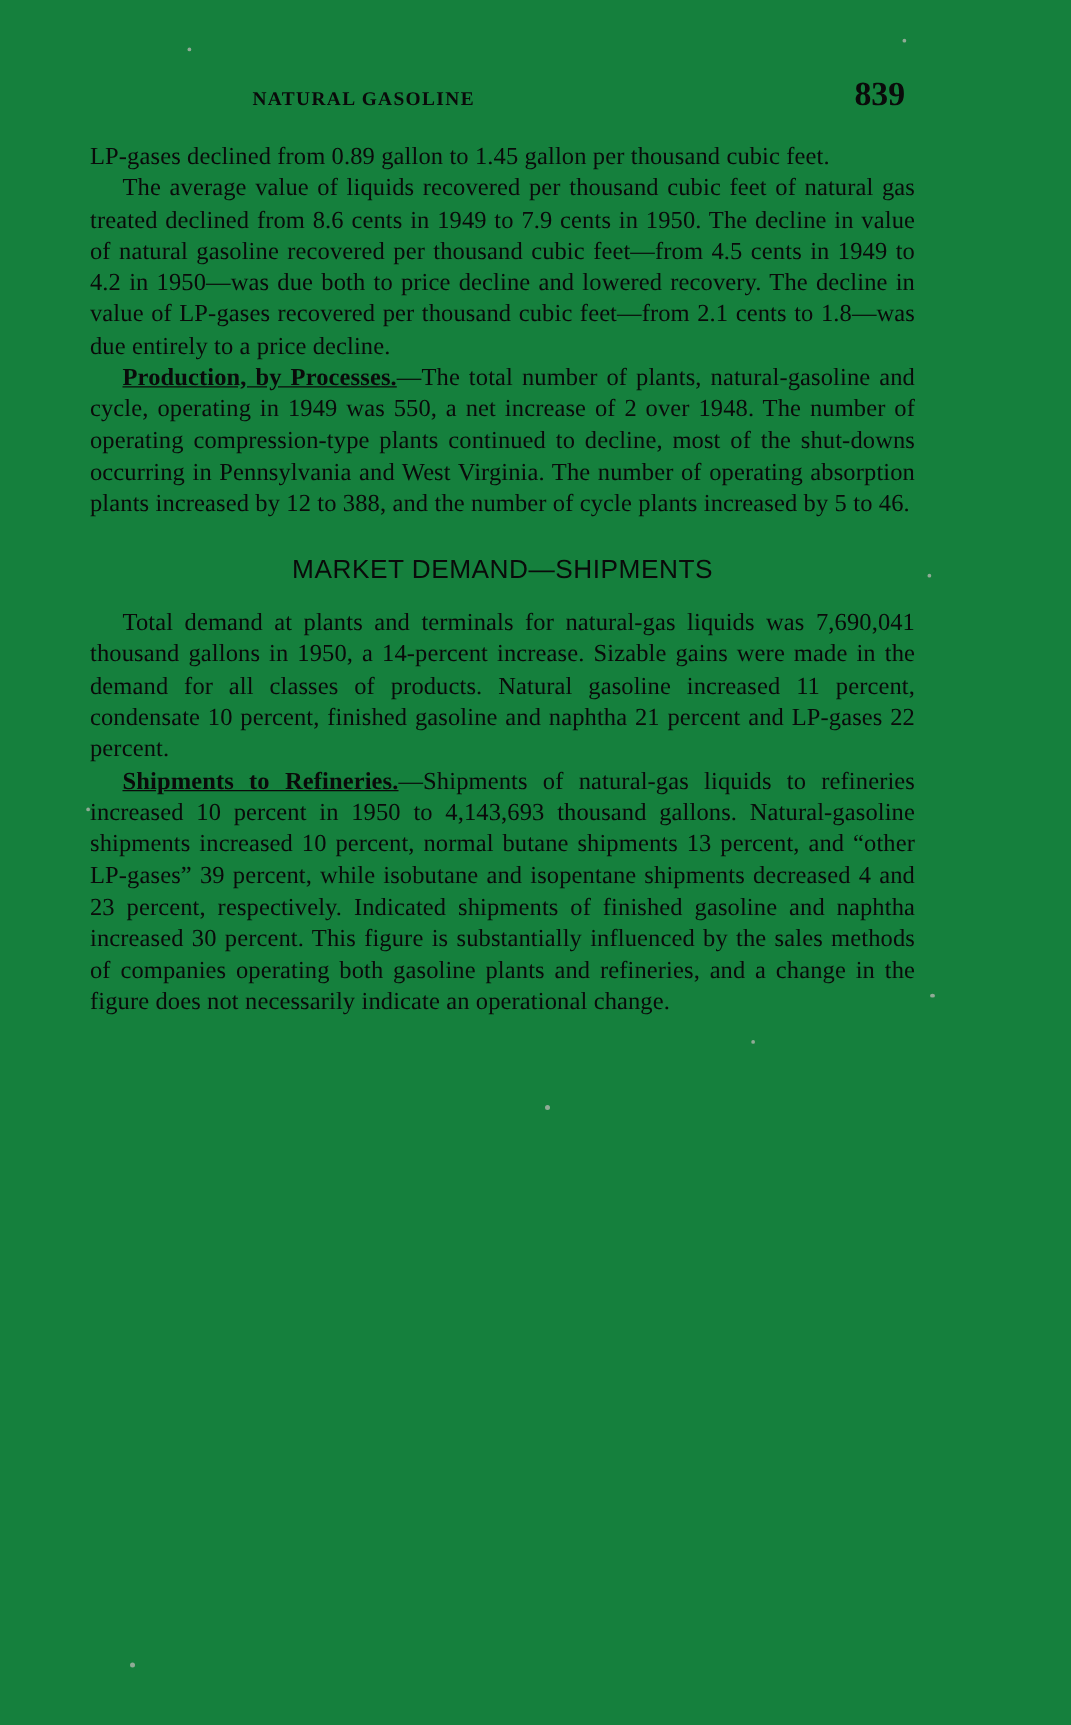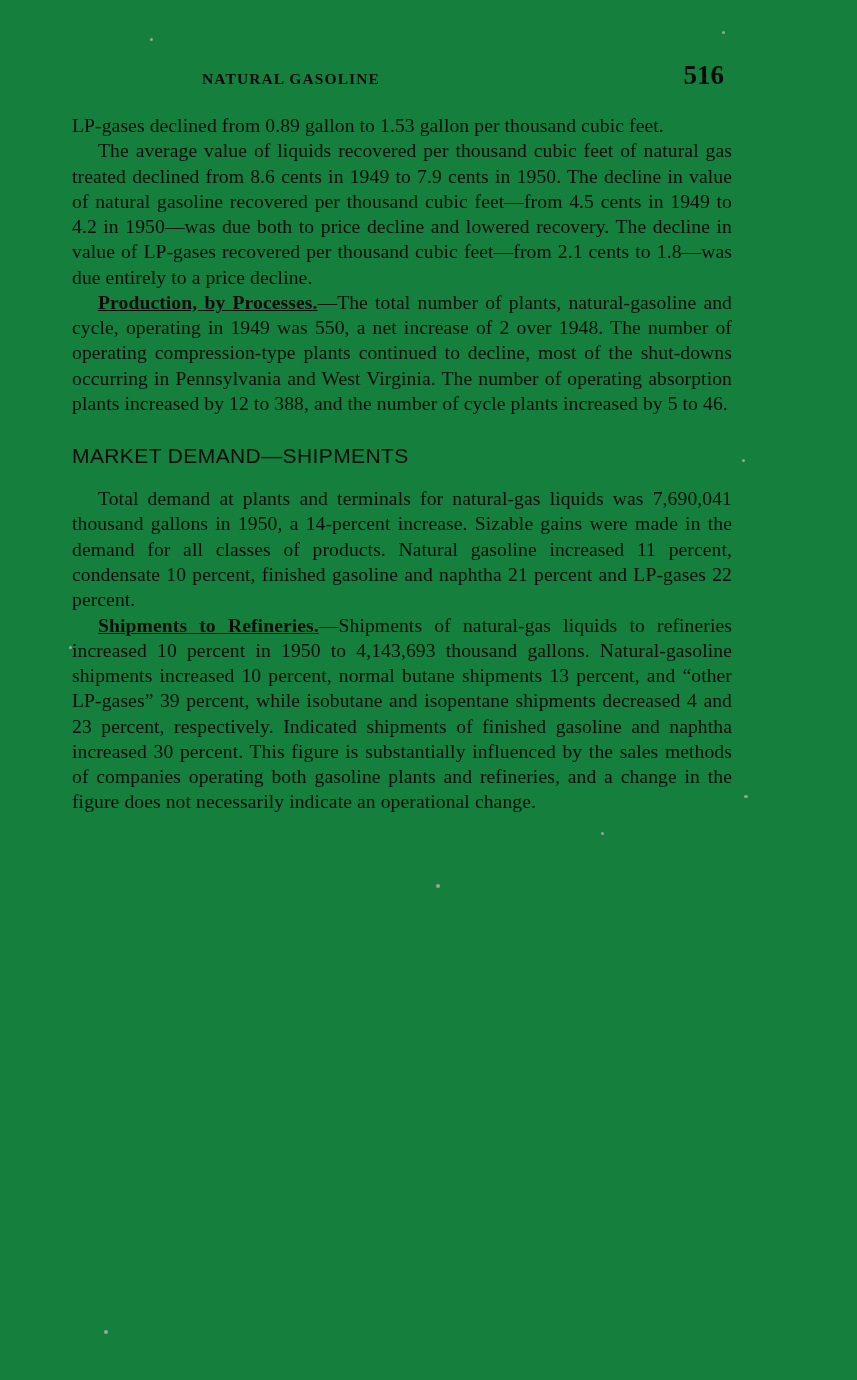--- a/index.html
+++ b/index.html
@@ -54,21 +54,21 @@
     font-size: 19.6px;
     line-height: 1.29;
     text-align: justify;
     text-justify: inter-word;
     letter-spacing: 0.1px;
   }
   p.noindent { text-indent: 0; }
   p.indent { text-indent: 26px; }
   .sechead {
     margin: 28px 0 18px 0;
-    text-align: left;
+    text-align: center;
     font-family: "Liberation Sans", sans-serif;
     font-size: 21px;
     letter-spacing: 0.4px;
     font-weight: 500;
   }
   .run-in {
     font-weight: bold;
     text-decoration: underline;
   }
   .speck {
@@ -80,24 +80,24 @@
 </style>
 </head>
 <body>
 
 <div class="page">
 
   <div class="content">
 
     <div class="running-head">
       <span class="title">Natural Gasoline</span>
-      <span class="folio">516</span>
+      <span class="folio">839</span>
     </div>
 
-    <p class="noindent">LP-gases declined from 0.89 gallon to 1.53 gallon per thousand cubic feet.</p>
+    <p class="noindent">LP-gases declined from 0.89 gallon to 1.45 gallon per thousand cubic feet.</p>
 
     <p class="indent">The average value of liquids recovered per thousand cubic feet of natural gas treated declined from 8.6 cents in 1949 to 7.9 cents in 1950. The decline in value of natural gasoline recovered per thousand cubic feet—from 4.5 cents in 1949 to 4.2 in 1950—was due both to price decline and lowered recovery.  The decline in value of LP-gases recovered per thousand cubic feet—from 2.1 cents to 1.8—was due entirely to a price decline.</p>
 
     <p class="indent"><span class="run-in">Production, by Processes.</span><span>—The total number of plants, natural-gasoline and cycle, operating in 1949 was 550, a net increase of 2 over 1948.   The number of operating compression-type plants continued to decline, most of the shut-downs occurring in Pennsylvania and West Virginia.   The number of operating absorption plants increased by 12 to 388, and the number of cycle plants increased by 5 to 46.</span></p>
 
     <div class="sechead">MARKET DEMAND—SHIPMENTS</div>
 
     <p class="indent">Total demand at plants and terminals for natural-gas liquids was 7,690,041 thousand gallons in 1950, a 14-percent increase.  Sizable gains were made in the demand for all classes of products.  Natural gasoline increased 11 percent, condensate 10 percent, finished gasoline and naphtha 21 percent and LP-gases 22 percent.</p>
 
     <p class="indent"><span class="run-in">Shipments to Refineries.</span><span>—Shipments of natural-gas liquids to refineries increased 10 percent in 1950 to 4,143,693 thousand gallons. Natural-gasoline shipments increased 10 percent, normal butane shipments 13 percent, and “other LP-gases” 39 percent, while isobutane and isopentane shipments decreased 4 and 23 percent, respectively. Indicated shipments of finished gasoline and naphtha increased 30 percent.   This figure is substantially influenced by the sales methods of companies operating both gasoline plants and refineries, and a change in the figure does not necessarily indicate an operational change.</span></p>

